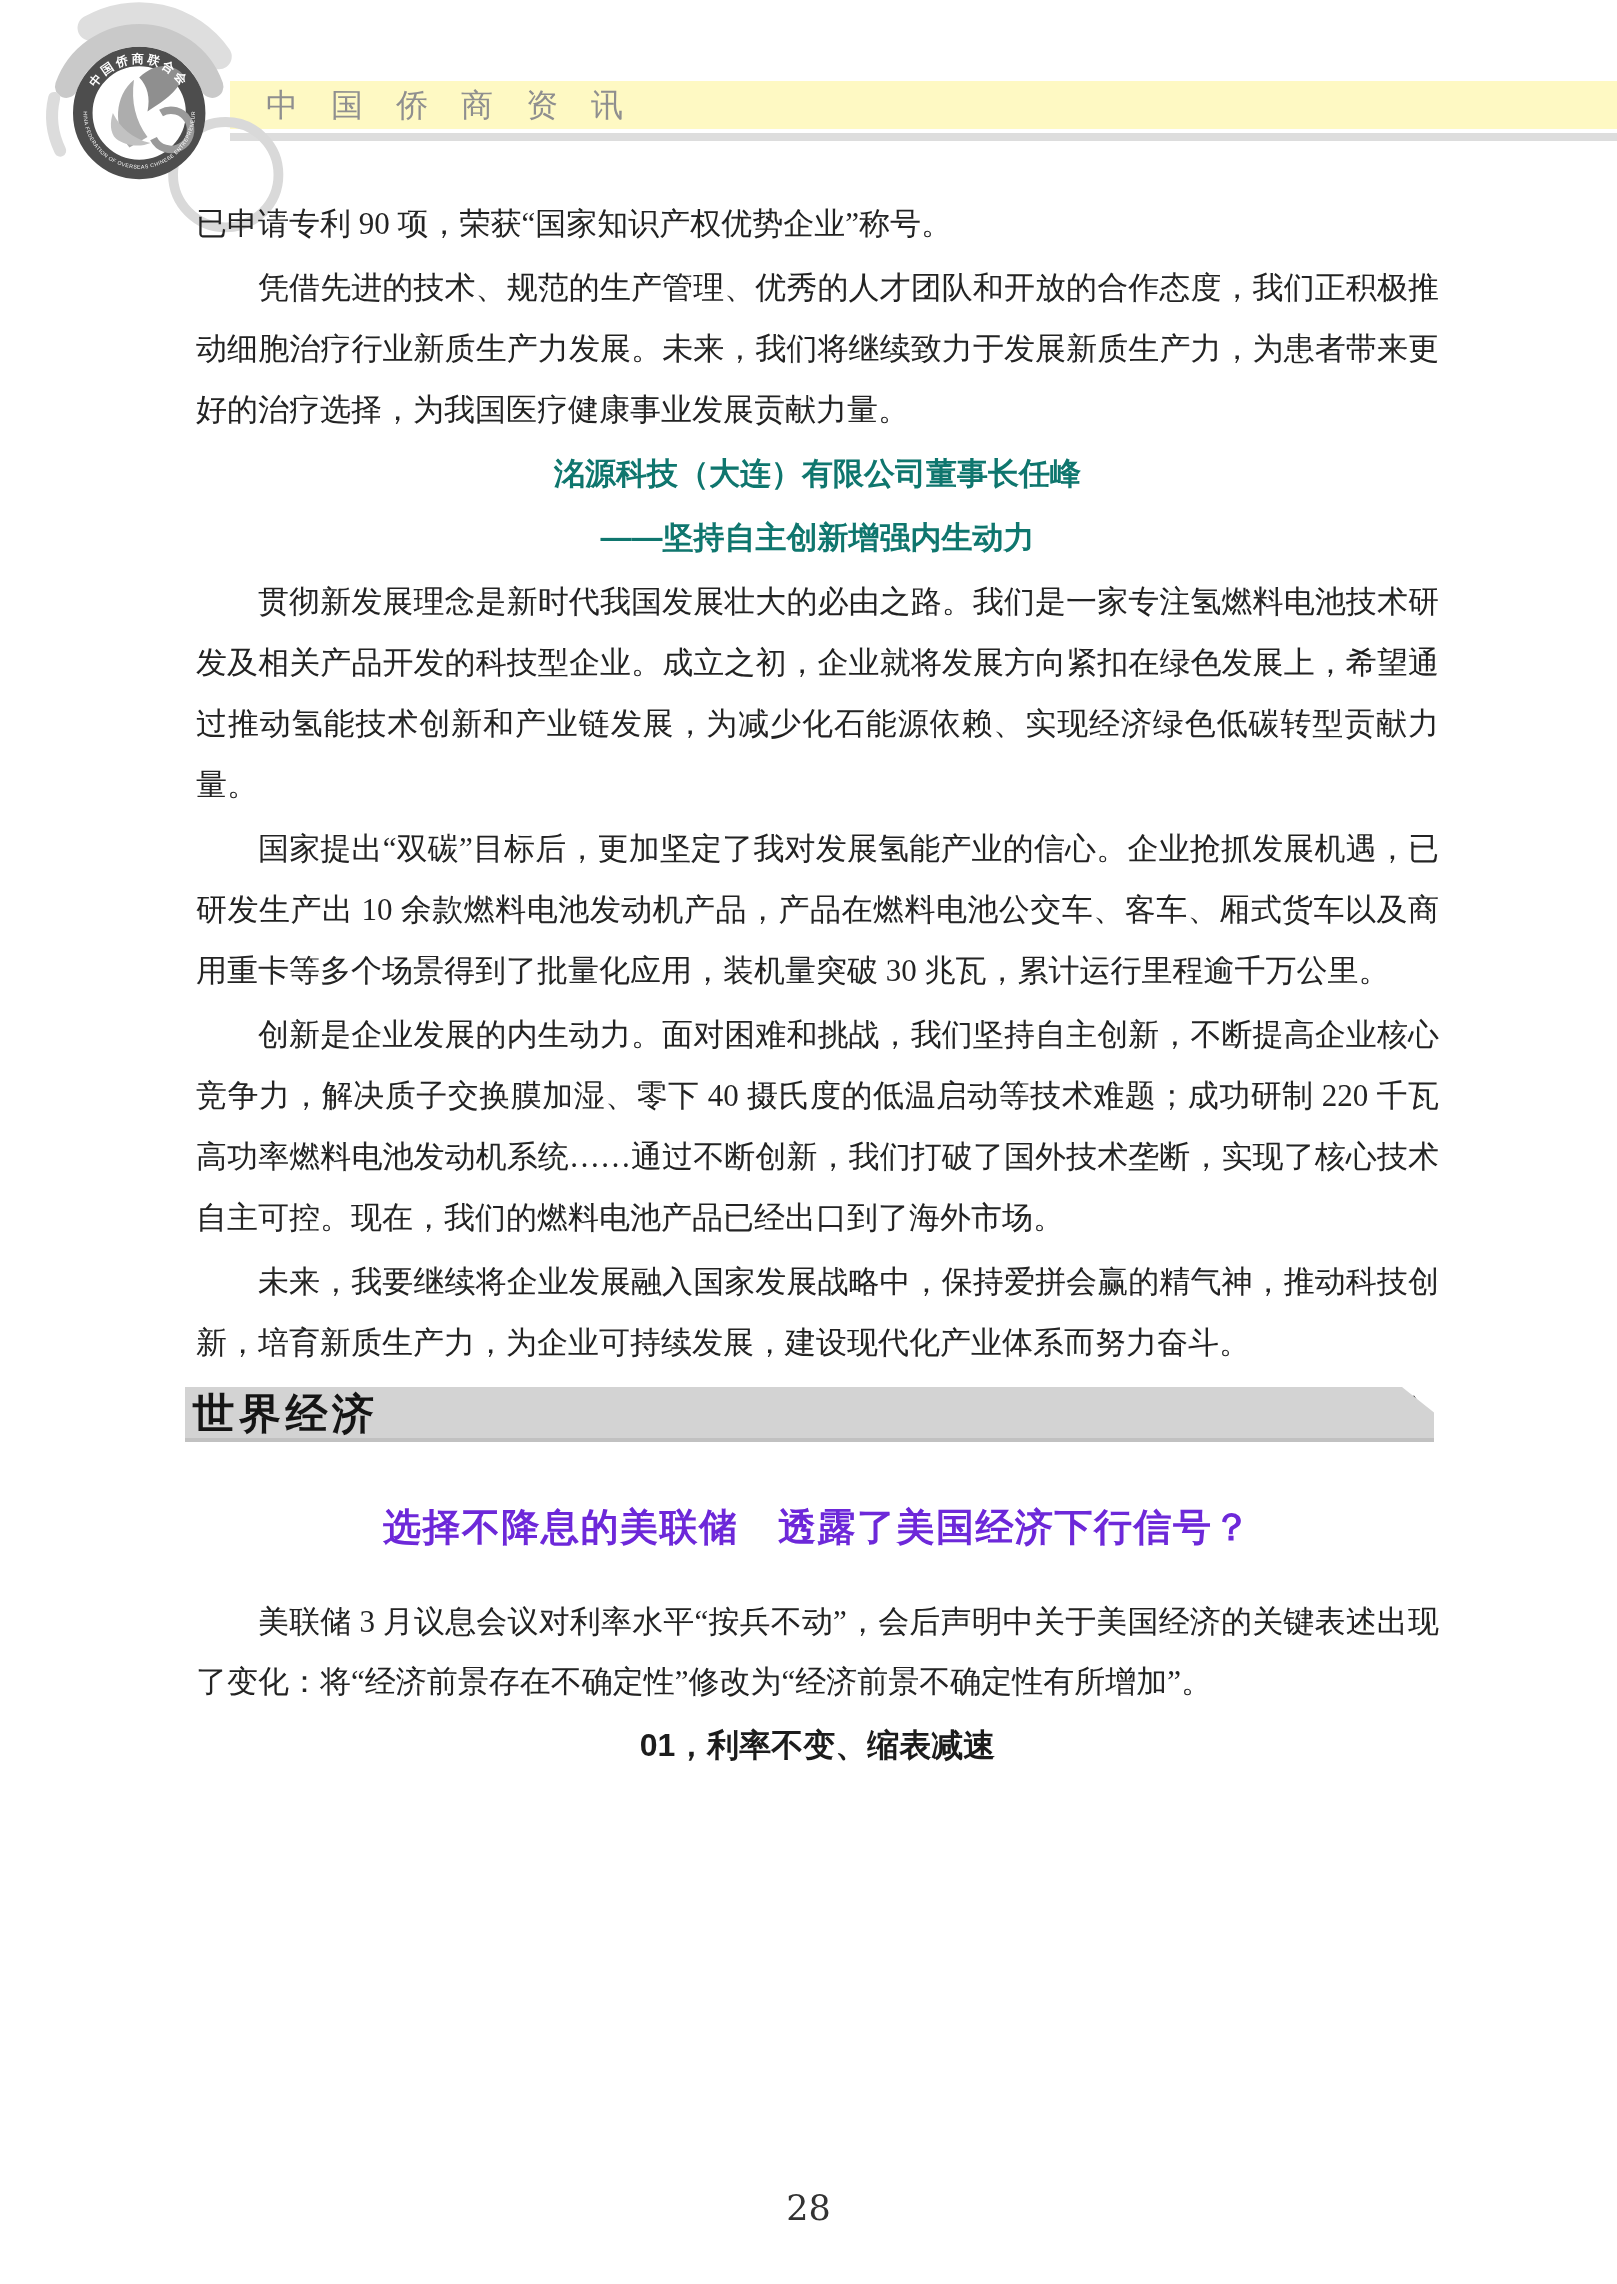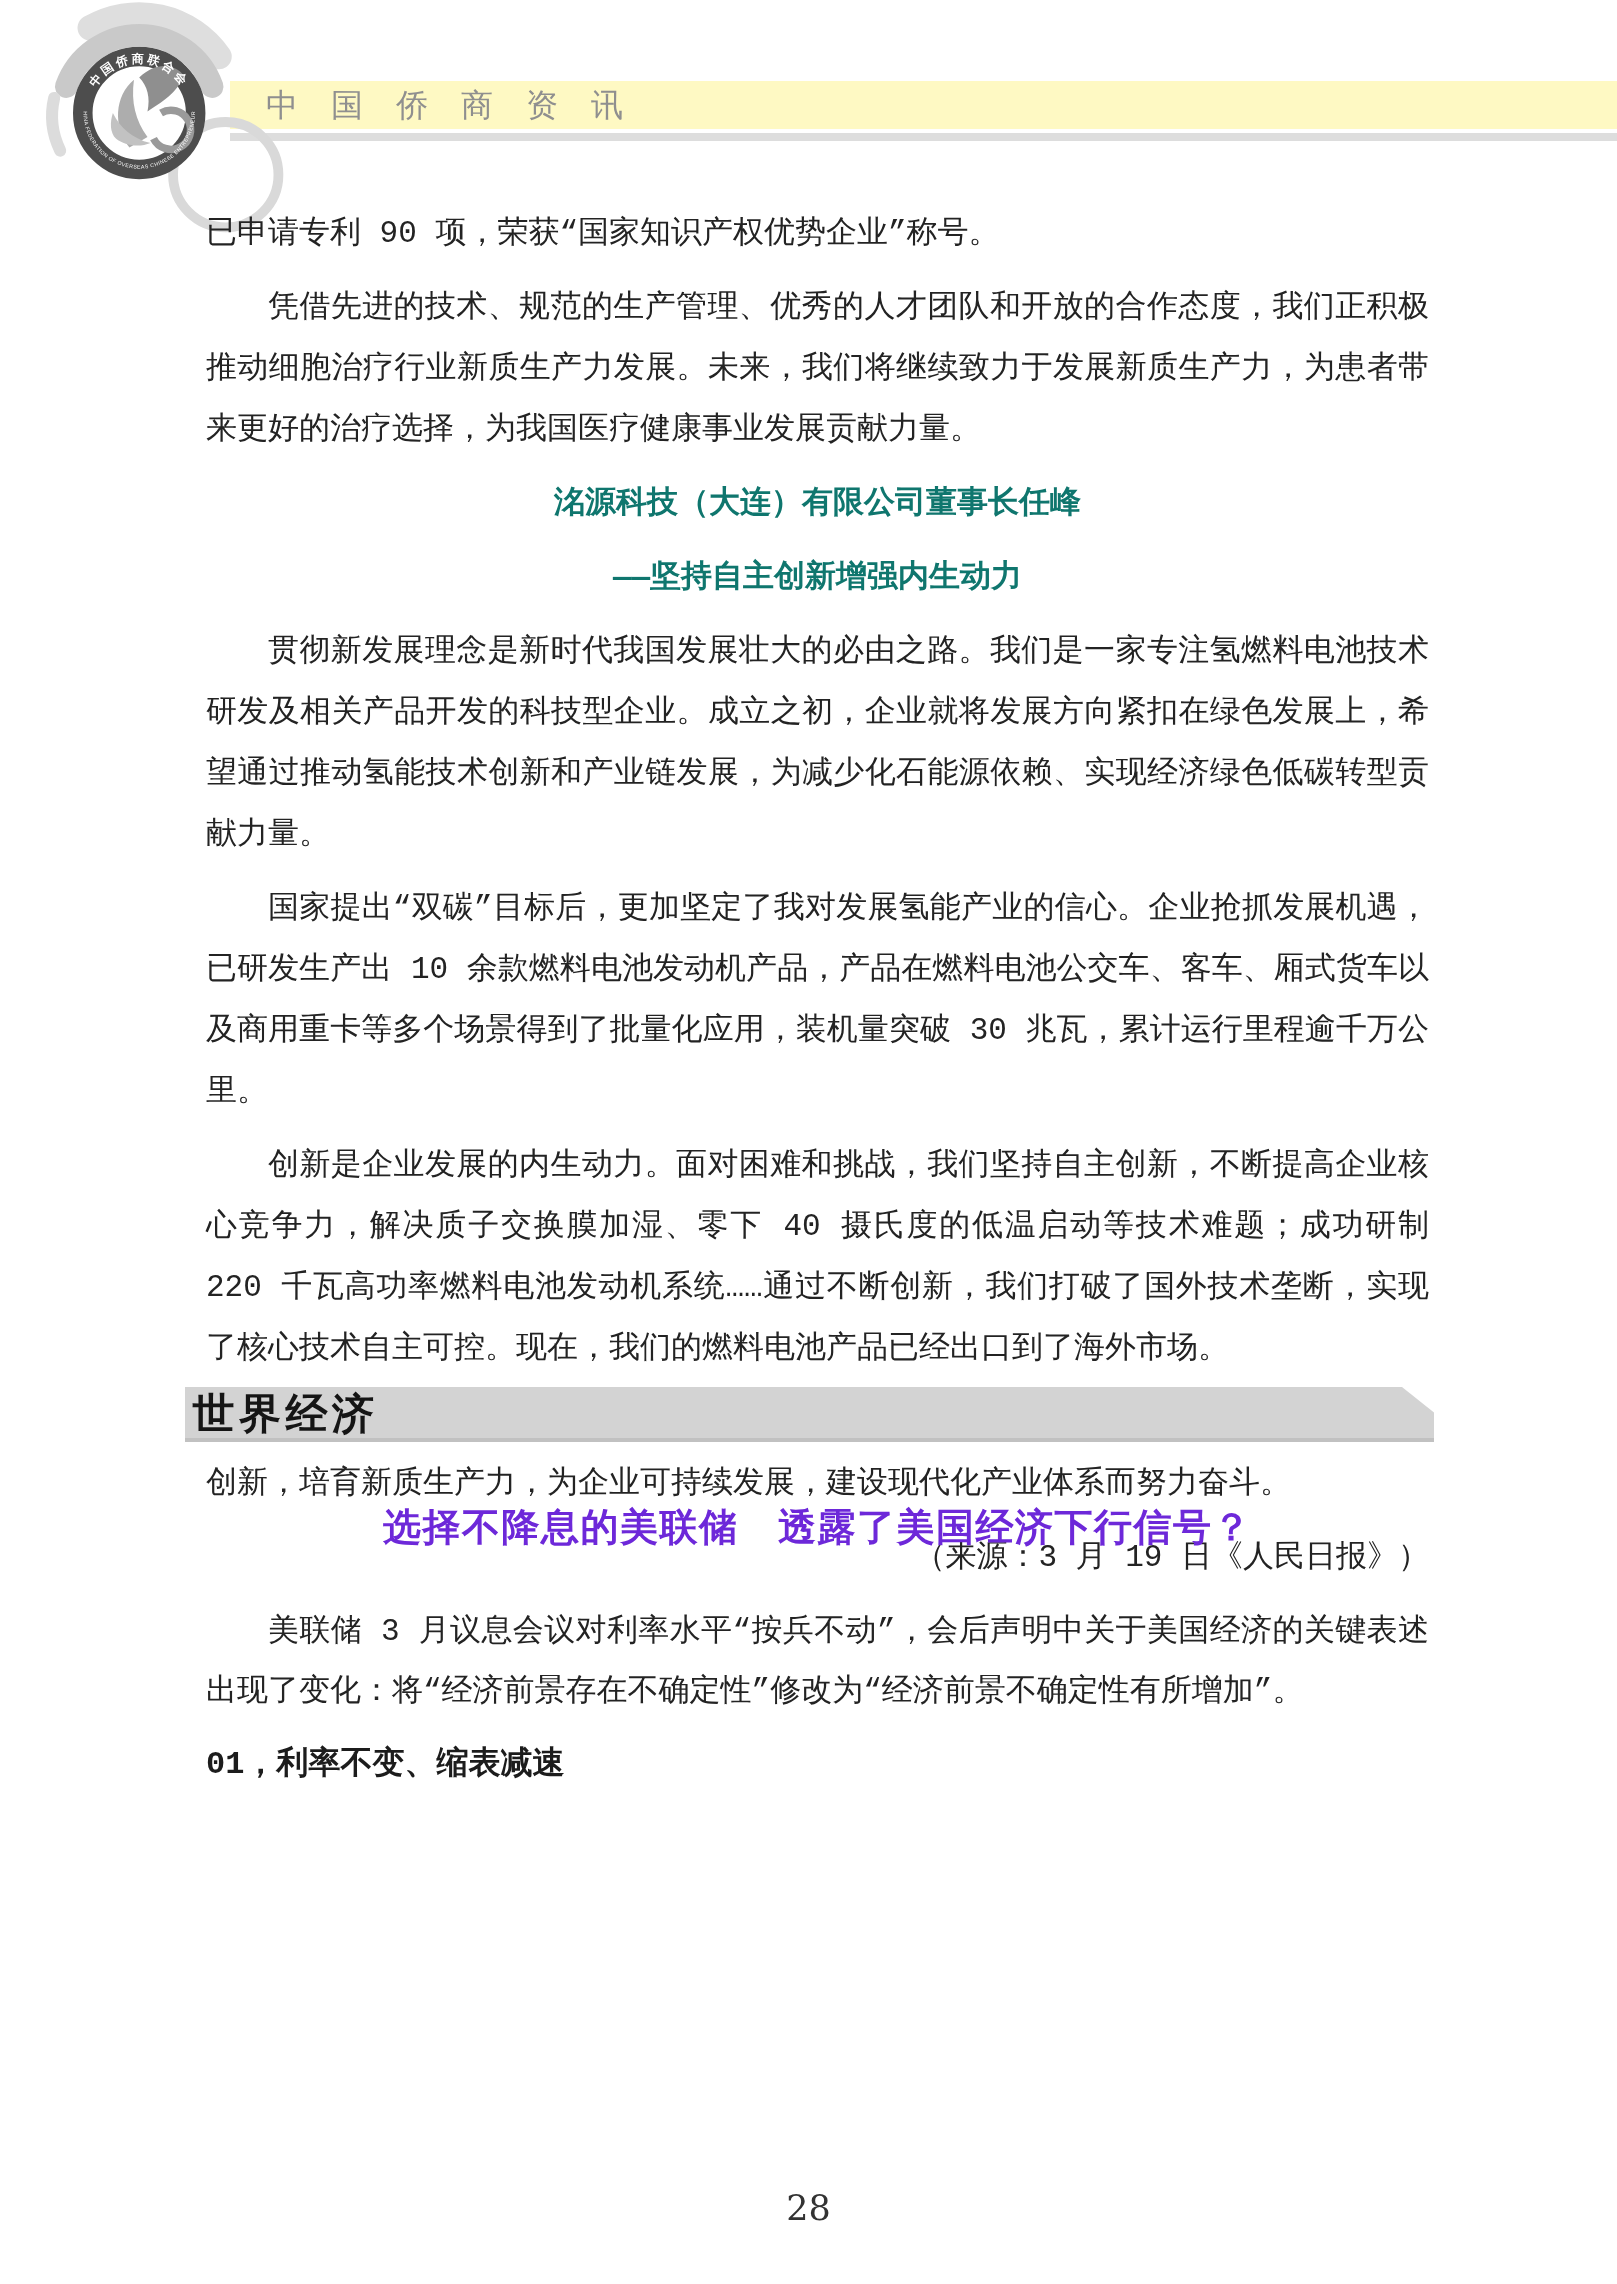--- a/index.html
+++ b/index.html
@@ -27,32 +27,32 @@
     background:#dddddd;
   }
   .logo-svg{position:absolute;left:0;top:0;}
   
   .body-block{
     position:absolute;left:193px;width:1249px;
     font-size:31px;line-height:61px;
     text-align:justify;
     color:#232323;
   }
-  .body-block p{margin:13px;padding:0;font-family:Liberation Mono, monospace;}
+  .body-block p{margin:3px;padding:0;}
   .body-block p.indent{text-indent:2em;}
   .block-1{top:190px;}
   .block-2{top:1589px;line-height:60px;}
   .byline{
     text-align:center;font-weight:bold;
     font-family:"Liberation Sans","DejaVu Sans",sans-serif;
     font-size:31px;color:#0f766e;text-indent:0 !important;
   }
   .source-line{text-align:right;text-indent:0 !important;}
   .sub-head{
-    font-weight:bold;
+    text-align:center;font-weight:bold;
     font-family:"Liberation Sans","DejaVu Sans",sans-serif;
     font-size:32px;color:#1c1c1c;text-indent:0 !important;
   }
   
   .section-bar{
     position:absolute;left:185px;top:1387px;width:1249px;height:55px;
     background:linear-gradient(#d3d3d3 calc(100% - 4.5px),#c1c1c1 calc(100% - 4.5px));
     clip-path:polygon(0 0, calc(100% - 32px) 0, 100% 25.6px, 100% 100%, 0 100%);
   }
   .section-label{

